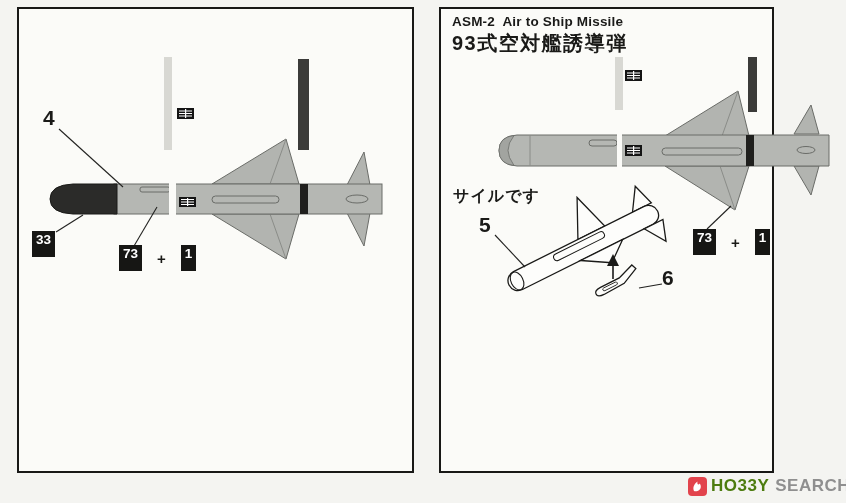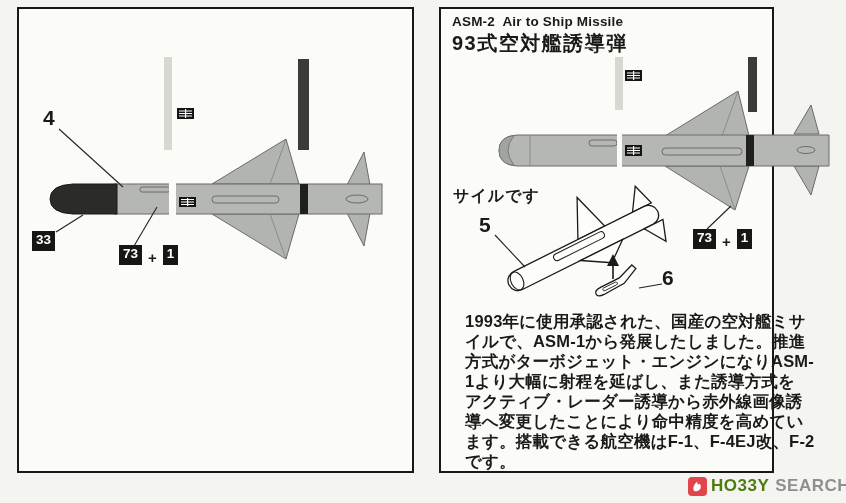--- a/index.html
+++ b/index.html
@@ -19,24 +19,24 @@
   .title-block{position:absolute;left:11px;top:5px;}
   .title-en{display:block;font-size:13.5px;font-weight:bold;white-space:pre;letter-spacing:.2px;}
   .title-ja{display:block;font-size:20px;font-weight:bold;letter-spacing:1.5px;margin-top:1px;white-space:pre;}
   .desc{
     position:absolute;white-space:pre-line;font-weight:600;
   }
   #panel1 .desc{left:25px;top:300px;width:366px;font-size:17px;line-height:21px;letter-spacing:.3px;}
   #panel2 .desc{left:24px;top:302px;width:374px;font-size:16.5px;line-height:20px;letter-spacing:.2px;}
   .num-label{position:absolute;font-size:21px;font-weight:bold;line-height:21px;}
   .assembly-label{position:absolute;font-size:16px;font-weight:bold;letter-spacing:1px;}
-  .part-group{position:absolute;display:flex;align-items:flex-end;gap:6px;}
+  .part-group{position:absolute;display:flex;align-items:center;gap:15px;}
   .part-box{
     display:inline-block;background:#161614;color:#ffffff;
-    font-size:13.5px;font-weight:bold;line-height:15px;padding:1px 4px 4px;
+    font-size:13.5px;font-weight:bold;line-height:15px;padding:1px 4px 10px;
   }
   .plus-sign{font-size:15px;font-weight:bold;line-height:15px;}
   .watermark{position:absolute;left:688px;top:476px;display:flex;align-items:center;gap:4px;}
   .wm-icon{width:19px;height:19px;border-radius:4px;position:relative;}
   .wm-text-red{font-size:17px;font-weight:bold;letter-spacing:.5px;}
   .wm-text-gray{font-size:17px;font-weight:bold;letter-spacing:.5px;margin-left:2px;}
 </style>
 </head>
 <body>
 
@@ -171,28 +171,20 @@
 
   <span class="assembly-label" style="left:12px;top:177px;">サイルです</span>
   <span class="num-label" style="left:38px;top:205px;">5</span>
   <span class="num-label" style="left:221px;top:258px;">6</span>
   <div class="part-group" style="left:252px;top:220px;">
     <span class="part-box">73</span>
     <span class="plus-sign">+</span>
     <span class="part-box">1</span>
   </div>
 
-  <div class="desc">1993年に使用承認された、国産の空対艦ミサ
-イルで、ASM-1から発展したしました。推進
-方式がターボジェット・エンジンになりASM-
-1より大幅に射程を延ばし、また誘導方式を
-アクティブ・レーダー誘導から赤外線画像誘
-導へ変更したことにより命中精度を高めてい
-ます。搭載できる航空機はF-1、F-4EJ改、F-2
-です。</div>
 </div>
 
 <div class="watermark">
   <span class="wm-icon">
     <svg width="19" height="19" viewBox="0 0 19 19">
       <rect x="0" y="0" width="19" height="19" rx="4" fill="#e2434c"></rect>
       <path d="M6 14 C4.5 10.5 6 7 9.5 4.5 C8.8 7.5 10.5 8.5 11.8 6.5 C13.8 9.5 12.8 12.8 9.5 14 C8.2 14.4 7 14.4 6 14 Z" fill="#ffffff"></path>
     </svg>
   </span>
   <span class="wm-text-red" style="color: #4d7c0f;">HO33Y</span>

